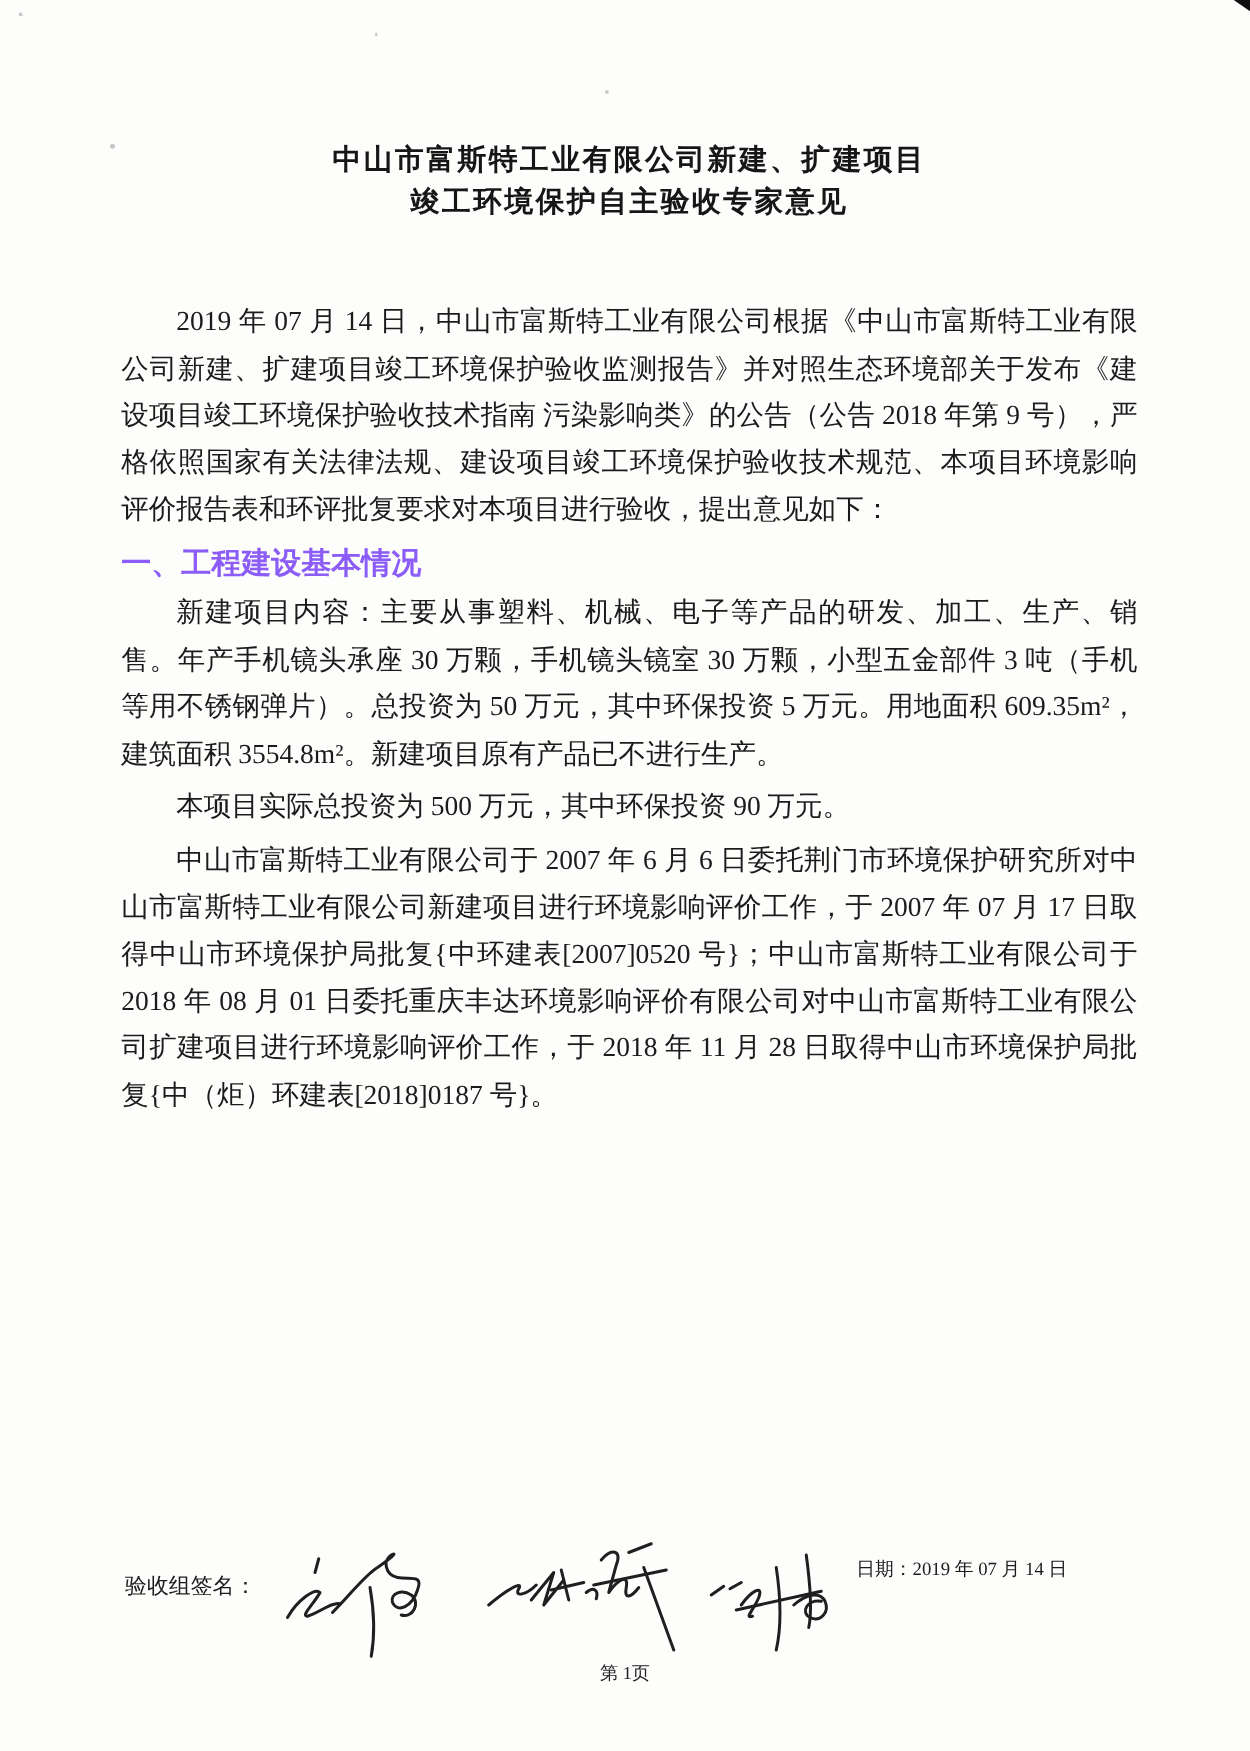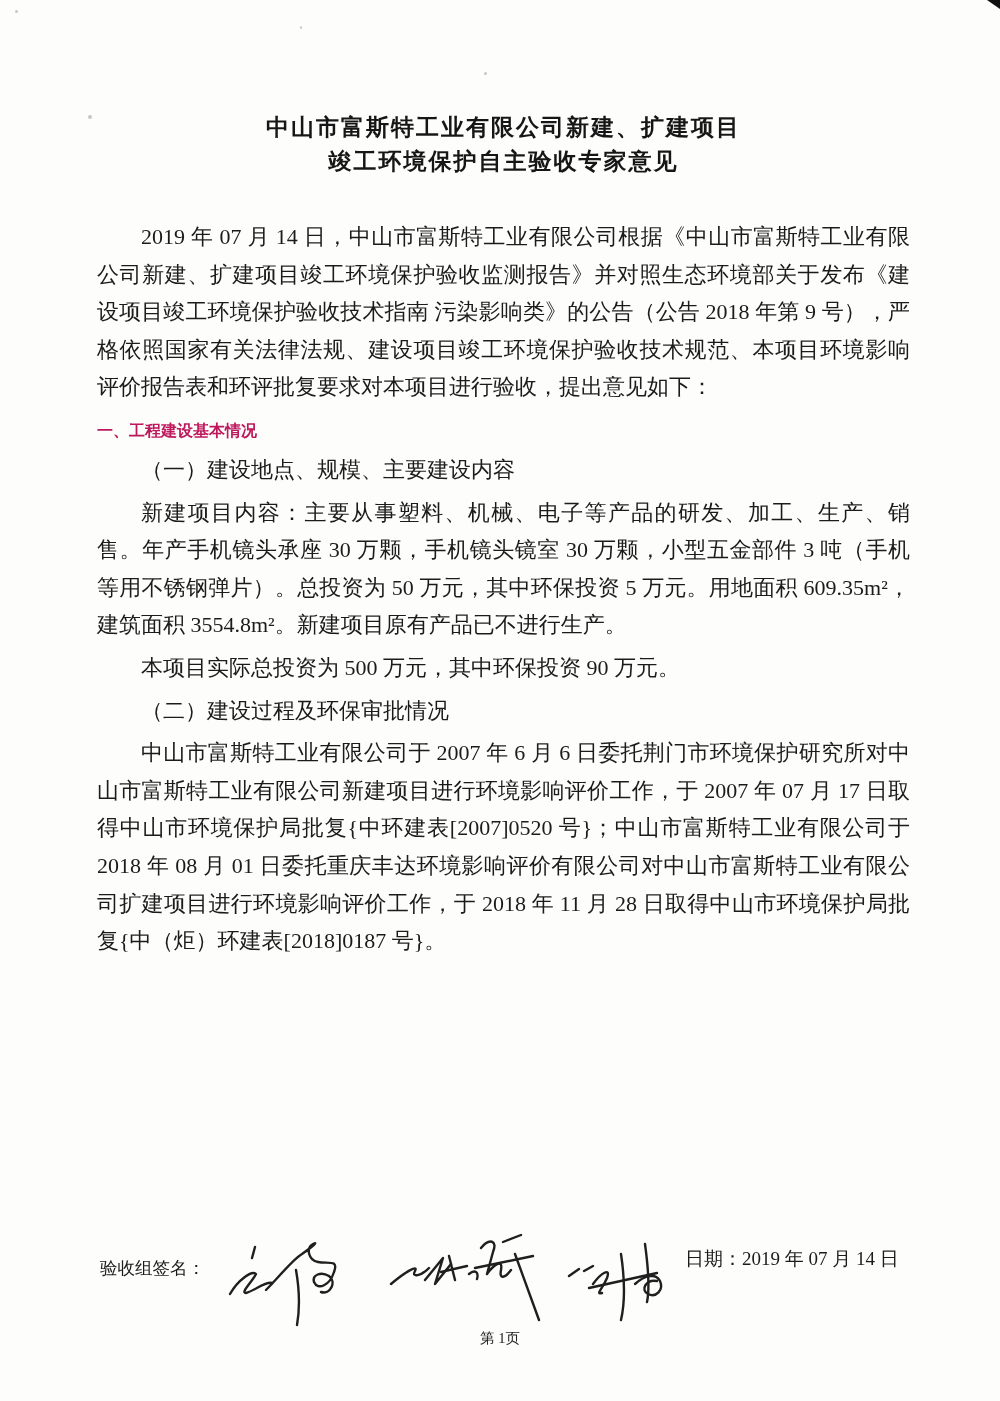--- a/index.html
+++ b/index.html
@@ -6,38 +6,38 @@
   .page {
     position:relative; width:1000px; height:1401px; margin:0 auto;
     background:#fdfdfc; color:#1b1b1b; overflow:hidden;
     font-family:"Liberation Serif","DejaVu Serif",serif;
     box-shadow:0 0 6px rgba(0,0,0,.25);
   }
   .content { padding:110px 90px 0 97px; }
   .title {
     text-align:center; font-family:"Liberation Sans","DejaVu Sans",sans-serif;
     font-weight:700; font-size:23px; line-height:34px; letter-spacing:2px;
-    margin:0 0 40px 0; color:#161616;
+    margin:0 0 60px 0; color:#161616;
   }
   .title span { display:block; }
   .para { font-size:22px; line-height:37.6px; text-align:justify; margin:0; }
   .indent { text-indent:2em; }
   .mt { margin-top:5px; }
   .section {
     font-family:"Liberation Sans","DejaVu Sans",sans-serif; font-weight:700;
-    font-size:16px; line-height:30px; margin:10px 0 5px 0; color:#be185d;
+    font-size:24px; line-height:30px; margin:10px 0 5px 0; color:#8b5cf6;
   }
   .sigrow { position:absolute; left:97px; right:90px; top:1230px; height:95px; }
   .siglabel { position:absolute; left:3px; top:26px; font-size:17.5px; }
   .sig { position:absolute; }
   .sig svg { display:block; }
   .sig1 { left:125px; top:2px; }
   .sig2 { left:288px; top:-4px; }
   .sig3 { left:462px; top:0; }
-  .daterow { position:absolute; left:588px; top:16px; font-size:19px; white-space:nowrap; }
+  .daterow { position:absolute; left:588px; top:16px; font-size:15px; white-space:nowrap; }
   .footer { position:absolute; top:1329px; left:0; width:100%; text-align:center; font-size:14.5px; color:#222; }
   .corner-mark {
     position:absolute; top:0; right:0; width:13px; height:9px; background:#101010;
     clip-path:polygon(0 0,100% 0,100% 100%);
   }
   .speck { position:absolute; background:#9a9a9a; border-radius:50%; opacity:.55; }
   .sp1 { left:88px;  top:115px; width:4px; height:4px; }
   .sp2 { left:484px; top:72px;  width:3px; height:3px; }
   .sp3 { left:15px;  top:10px;  width:3px; height:3px; }
   .sp4 { left:300px; top:26px;  width:2px; height:3px; }
@@ -56,24 +56,22 @@
   <div class="content">
     <h1 class="title">
       <span>中山市富斯特工业有限公司新建、扩建项目</span>
       <span>竣工环境保护自主验收专家意见</span>
     </h1>
 
     <p class="para indent">2019 年 07 月 14 日，中山市富斯特工业有限公司根据《中山市富斯特工业有限公司新建、扩建项目竣工环境保护验收监测报告》并对照生态环境部关于发布《建设项目竣工环境保护验收技术指南 污染影响类》的公告（公告 2018 年第 9 号），严格依照国家有关法律法规、建设项目竣工环境保护验收技术规范、本项目环境影响评价报告表和环评批复要求对本项目进行验收，提出意见如下：</p>
 
     <h2 class="section">一、工程建设基本情况</h2>
 
-    <p class="para indent">（一）建设地点、规模、主要建设内容</p>
     <p class="para indent mt">新建项目内容：主要从事塑料、机械、电子等产品的研发、加工、生产、销售。年产手机镜头承座 30 万颗，手机镜头镜室 30 万颗，小型五金部件 3 吨（手机等用不锈钢弹片）。总投资为 50 万元，其中环保投资 5 万元。用地面积 609.35m²，建筑面积 3554.8m²。新建项目原有产品已不进行生产。</p>
     <p class="para indent mt">本项目实际总投资为 500 万元，其中环保投资 90 万元。</p>
-    <p class="para indent mt">（二）建设过程及环保审批情况</p>
     <p class="para indent mt">中山市富斯特工业有限公司于 2007 年 6 月 6 日委托荆门市环境保护研究所对中山市富斯特工业有限公司新建项目进行环境影响评价工作，于 2007 年 07 月 17 日取得中山市环境保护局批复{中环建表[2007]0520 号}；中山市富斯特工业有限公司于 2018 年 08 月 01 日委托重庆丰达环境影响评价有限公司对中山市富斯特工业有限公司扩建项目进行环境影响评价工作，于 2018 年 11 月 28 日取得中山市环境保护局批复{中（炬）环建表[2018]0187 号}。</p>
   </div>
 
   <div class="sigrow">
     <span class="siglabel">验收组签名：</span>
 
     <span class="sig sig1">
       <svg width="135" height="95" viewBox="0 0 135 95">
         <path d="M30,26 l3,-11"></path>
         <path d="M8,62 C16,48 30,38 34,42 C30,50 18,61 24,61 C32,59 44,49 50,51"></path>

